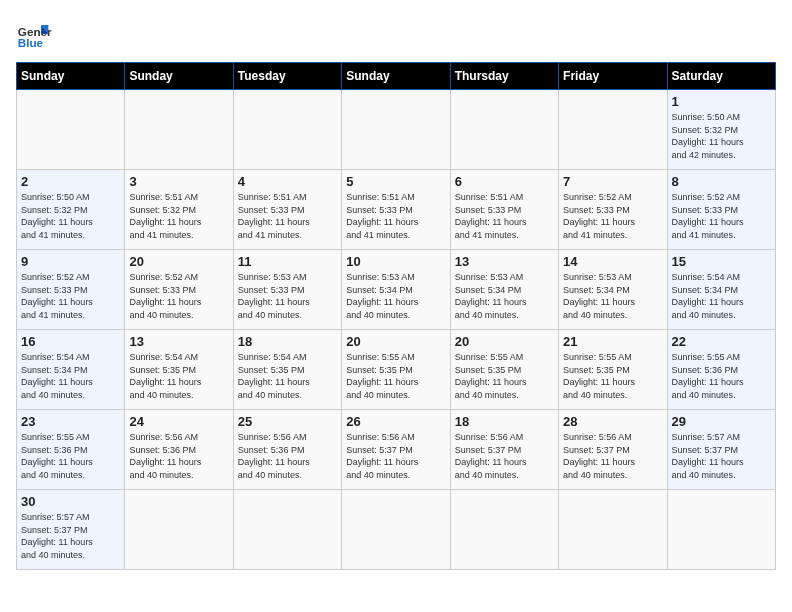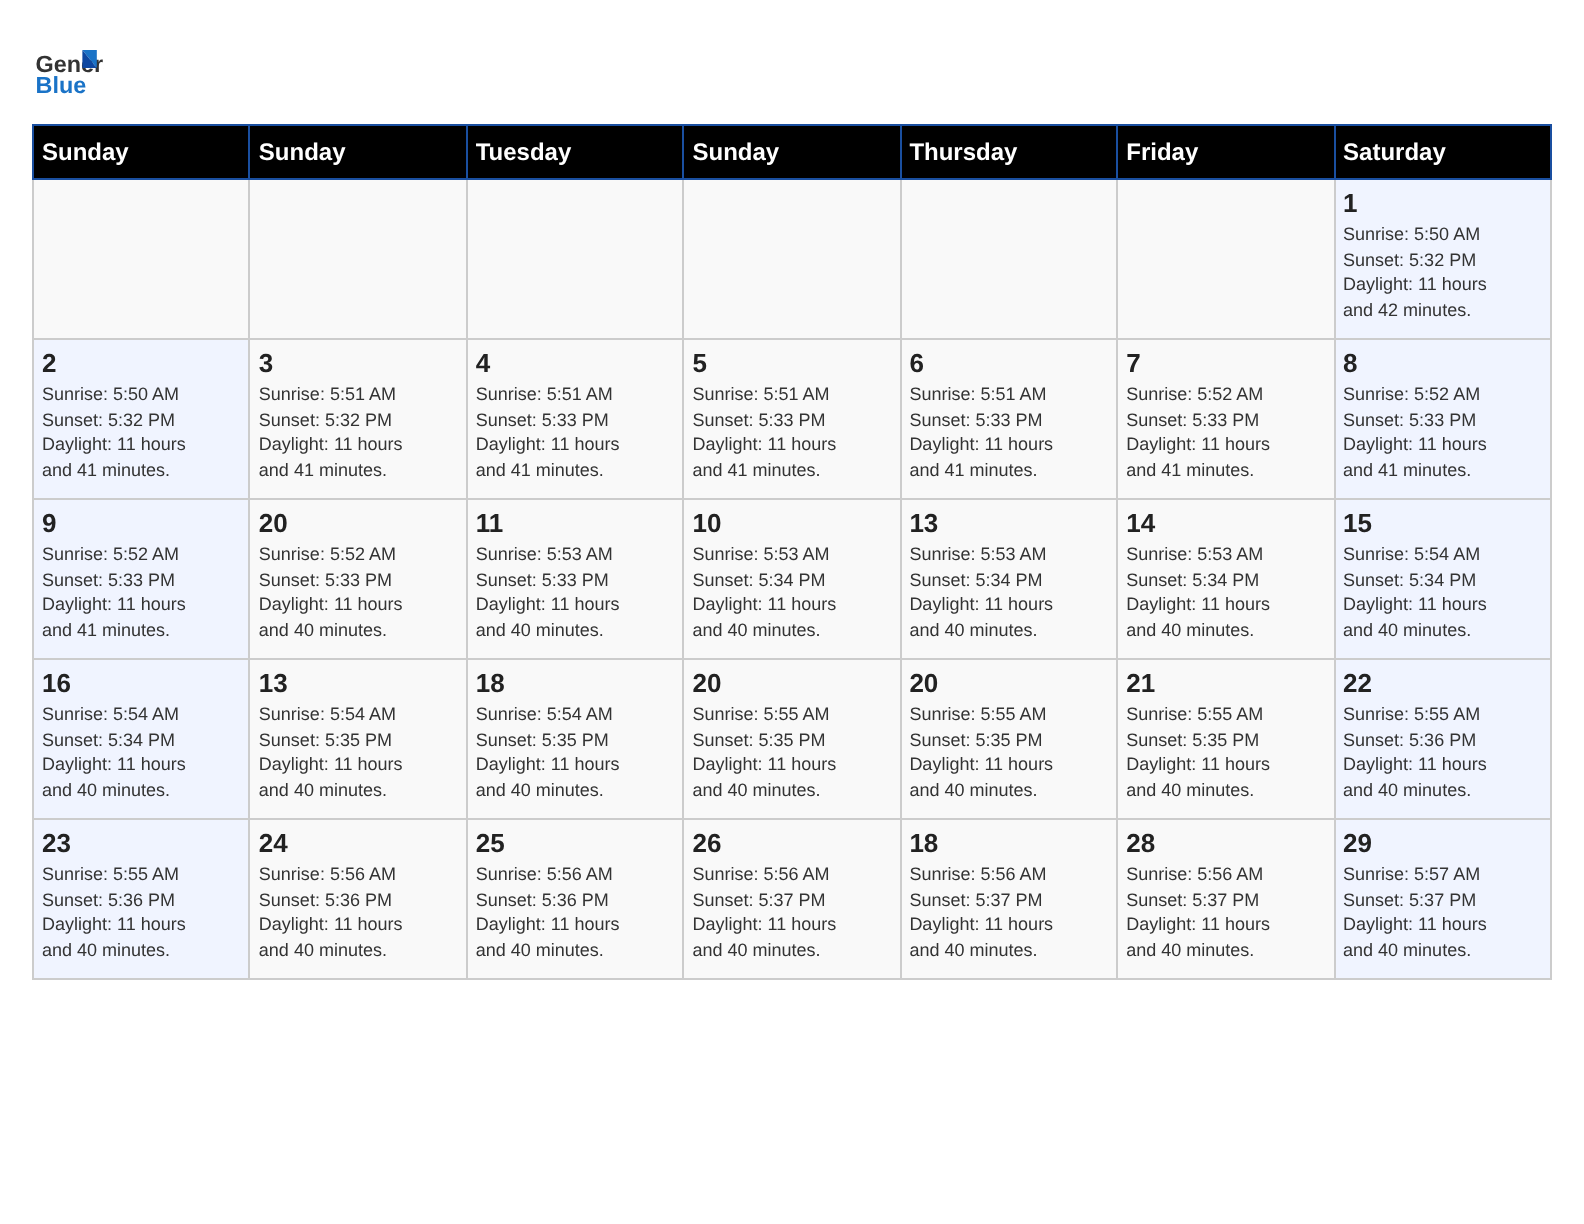--- a/index.html
+++ b/index.html
@@ -325,14 +325,29 @@
 and 40 minutes.</div>
         </td>
         <td>
           <span class="day-number">29</span>
           <div class="day-info" style="white-space: pre-line;">Sunrise: 5:57 AM
 Sunset: 5:37 PM
 Daylight: 11 hours
 and 40 minutes.</div>
         </td>
       </tr>
+      <tr>
+        <td>
+          <span class="day-number">30</span>
+          <div class="day-info" style="white-space: pre-line;">Sunrise: 5:57 AM
+Sunset: 5:37 PM
+Daylight: 11 hours
+and 40 minutes.</div>
+        </td>
+        <td class="empty-cell"></td>
+        <td class="empty-cell"></td>
+        <td class="empty-cell"></td>
+        <td class="empty-cell"></td>
+        <td class="empty-cell"></td>
+        <td class="empty-cell"></td>
+      </tr>
     </tbody>
 </table>
 
 </body></html>

